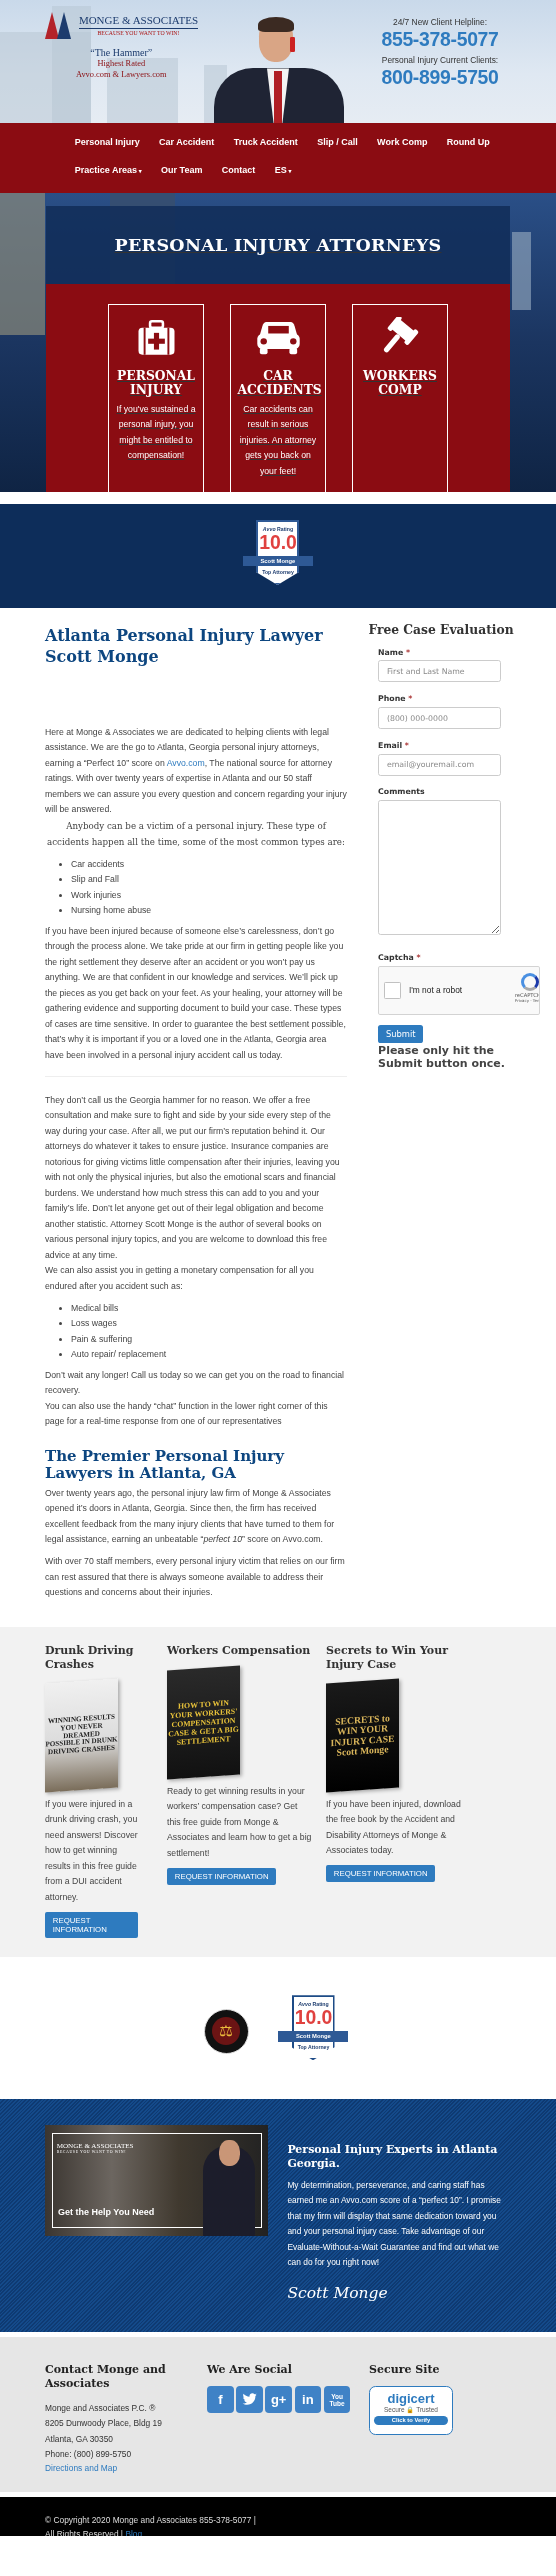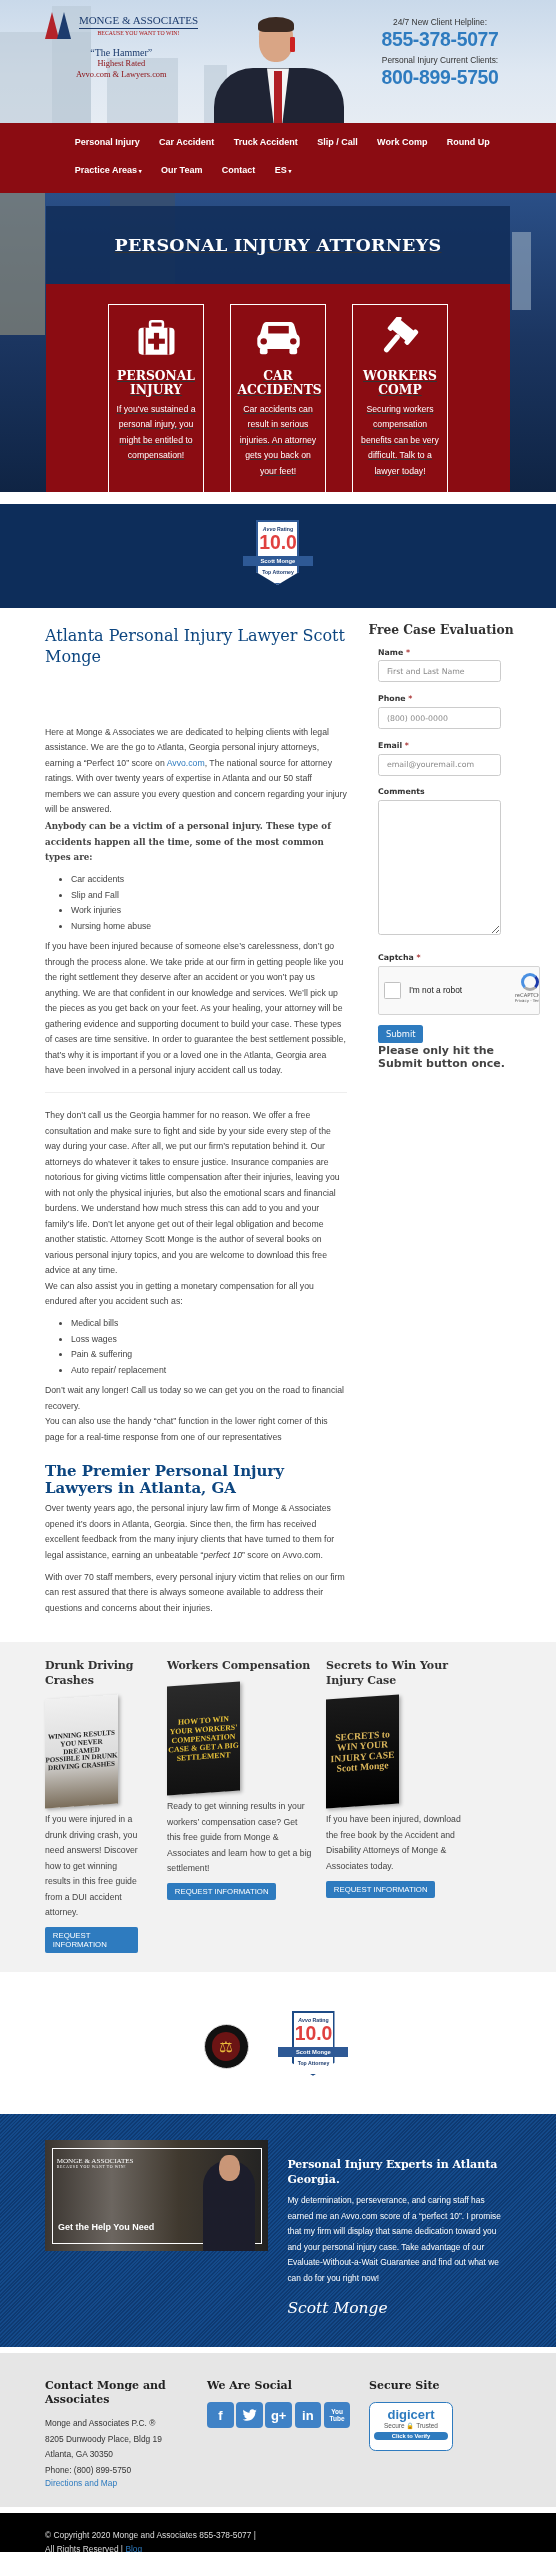--- a/index.html
+++ b/index.html
@@ -55,25 +55,25 @@
 .badge .ribbon { position: absolute; left: 3.9px; top: 39px; width: 70px; height: 10.4px; background: #2e5995; color: #fff; font-size: 5.8px; font-weight: bold; text-align: center; line-height: 10.4px; }
 .badge .ar { position: absolute; left: 0; right: 0; top: 9px; text-align: center; font-size: 5.2px; color: #1d3c6e; font-weight: bold; }
 .badge .ar i { font-style: italic; }
 .badge .score { position: absolute; left: 0; right: 0; top: 14.2px; text-align: center; font-size: 19.4px; font-weight: bold; color: #e0413f; }
 .badge .ta { position: absolute; left: 0; right: 0; top: 52px; text-align: center; font-size: 5.2px; font-weight: bold; color: #1d3c6e; }
 
 
 .main { display: flex; padding: 13px 0 0 45px; }
 .content { width: 302px; }
 .sidebar { width: 162px; margin-left: 21.4px; padding-top: 1.3px; }
-h1.main-title { color: #0d4680; font-size: 16px; line-height: 21px; font-family: "DejaVu Serif", serif; font-weight: normal; margin-top: 3.9px; }
+h1.main-title { color: #0d4680; font-size: 16px; line-height: 21px; font-family: "DejaVu Serif", serif; font-weight: bold; margin-top: 3.9px; }
 .content p { font-size: 8.7px; line-height: 15.5px; color: #444; }
 .content p a { color: #2e7bbf; text-decoration: none; }
 .gap-big { height: 58px; }
-.bold-lead { font-family: "DejaVu Serif", serif; font-weight: bold; font-size: 8px; line-height: 10.4px; color: #333; margin-top: 1.3px; }
+.bold-lead { font-family: "DejaVu Serif", serif; font-weight: normal; font-size: 8px; line-height: 10.4px; color: #333; margin-top: 1.3px; text-align: center; }
 ul.bul { margin: 6.5px 0 5.2px 26px; font-size: 8.7px; line-height: 15.5px; color: #444; }
 hr.sep { border: 0; border-top: 1.3px solid #eee; margin: 13px 0 15.5px; }
 h2.sub-title { color: #0d4680; font-size: 15px; line-height: 17px; font-family: "DejaVu Serif", serif; font-weight: bold; margin: 18px 0 3.9px; }
 
 
 .sidebar h2 { font-family: "DejaVu Serif", serif; font-size: 12.3px; color: #333; margin-bottom: 10.4px; }
 .form { padding-left: 9.7px; font-family: "DejaVu Sans", sans-serif; }
 .form label { display: block; font-size: 7.8px; font-weight: bold; color: #333; margin-bottom: 3.9px; }
 .form label .req { color: #a33; }
 .form input, .form textarea { width: 123px; height: 22px; border: 0.6px solid #ccc; border-radius: 2.6px; padding: 0 7.8px; font-size: 7.8px; margin-bottom: 11.7px; font-family: "DejaVu Sans", sans-serif; }
@@ -237,21 +237,20 @@
           <svg width="41" height="41" viewBox="0 0 64 64">
               <g transform="rotate(40 30 26)">
                 <rect x="14" y="8" width="34" height="20" rx="4" fill="#fff"></rect>
                 <rect x="10" y="4" width="8" height="28" rx="3" fill="#fff"></rect>
                 <rect x="44" y="4" width="8" height="28" rx="3" fill="#fff"></rect>
                 <rect x="27" y="28" width="8" height="34" rx="4" fill="#fff"></rect>
               </g>
             </svg>
         </div>
         <h3 class="serif"><span>WORKERS</span><br><span>COMP</span></h3>
-        <p>Securing workers compensation benefits can be very difficult. Talk to a lawyer today!</p>
       </div>
     </div>
   </div>
 </section>
 
 <section class="avvo-band">
   <div class="badge">
     <div class="shield"></div>
     <div class="ar"><i>Avvo</i> <span>Rating</span></div>
     <div class="score">10.0</div>

